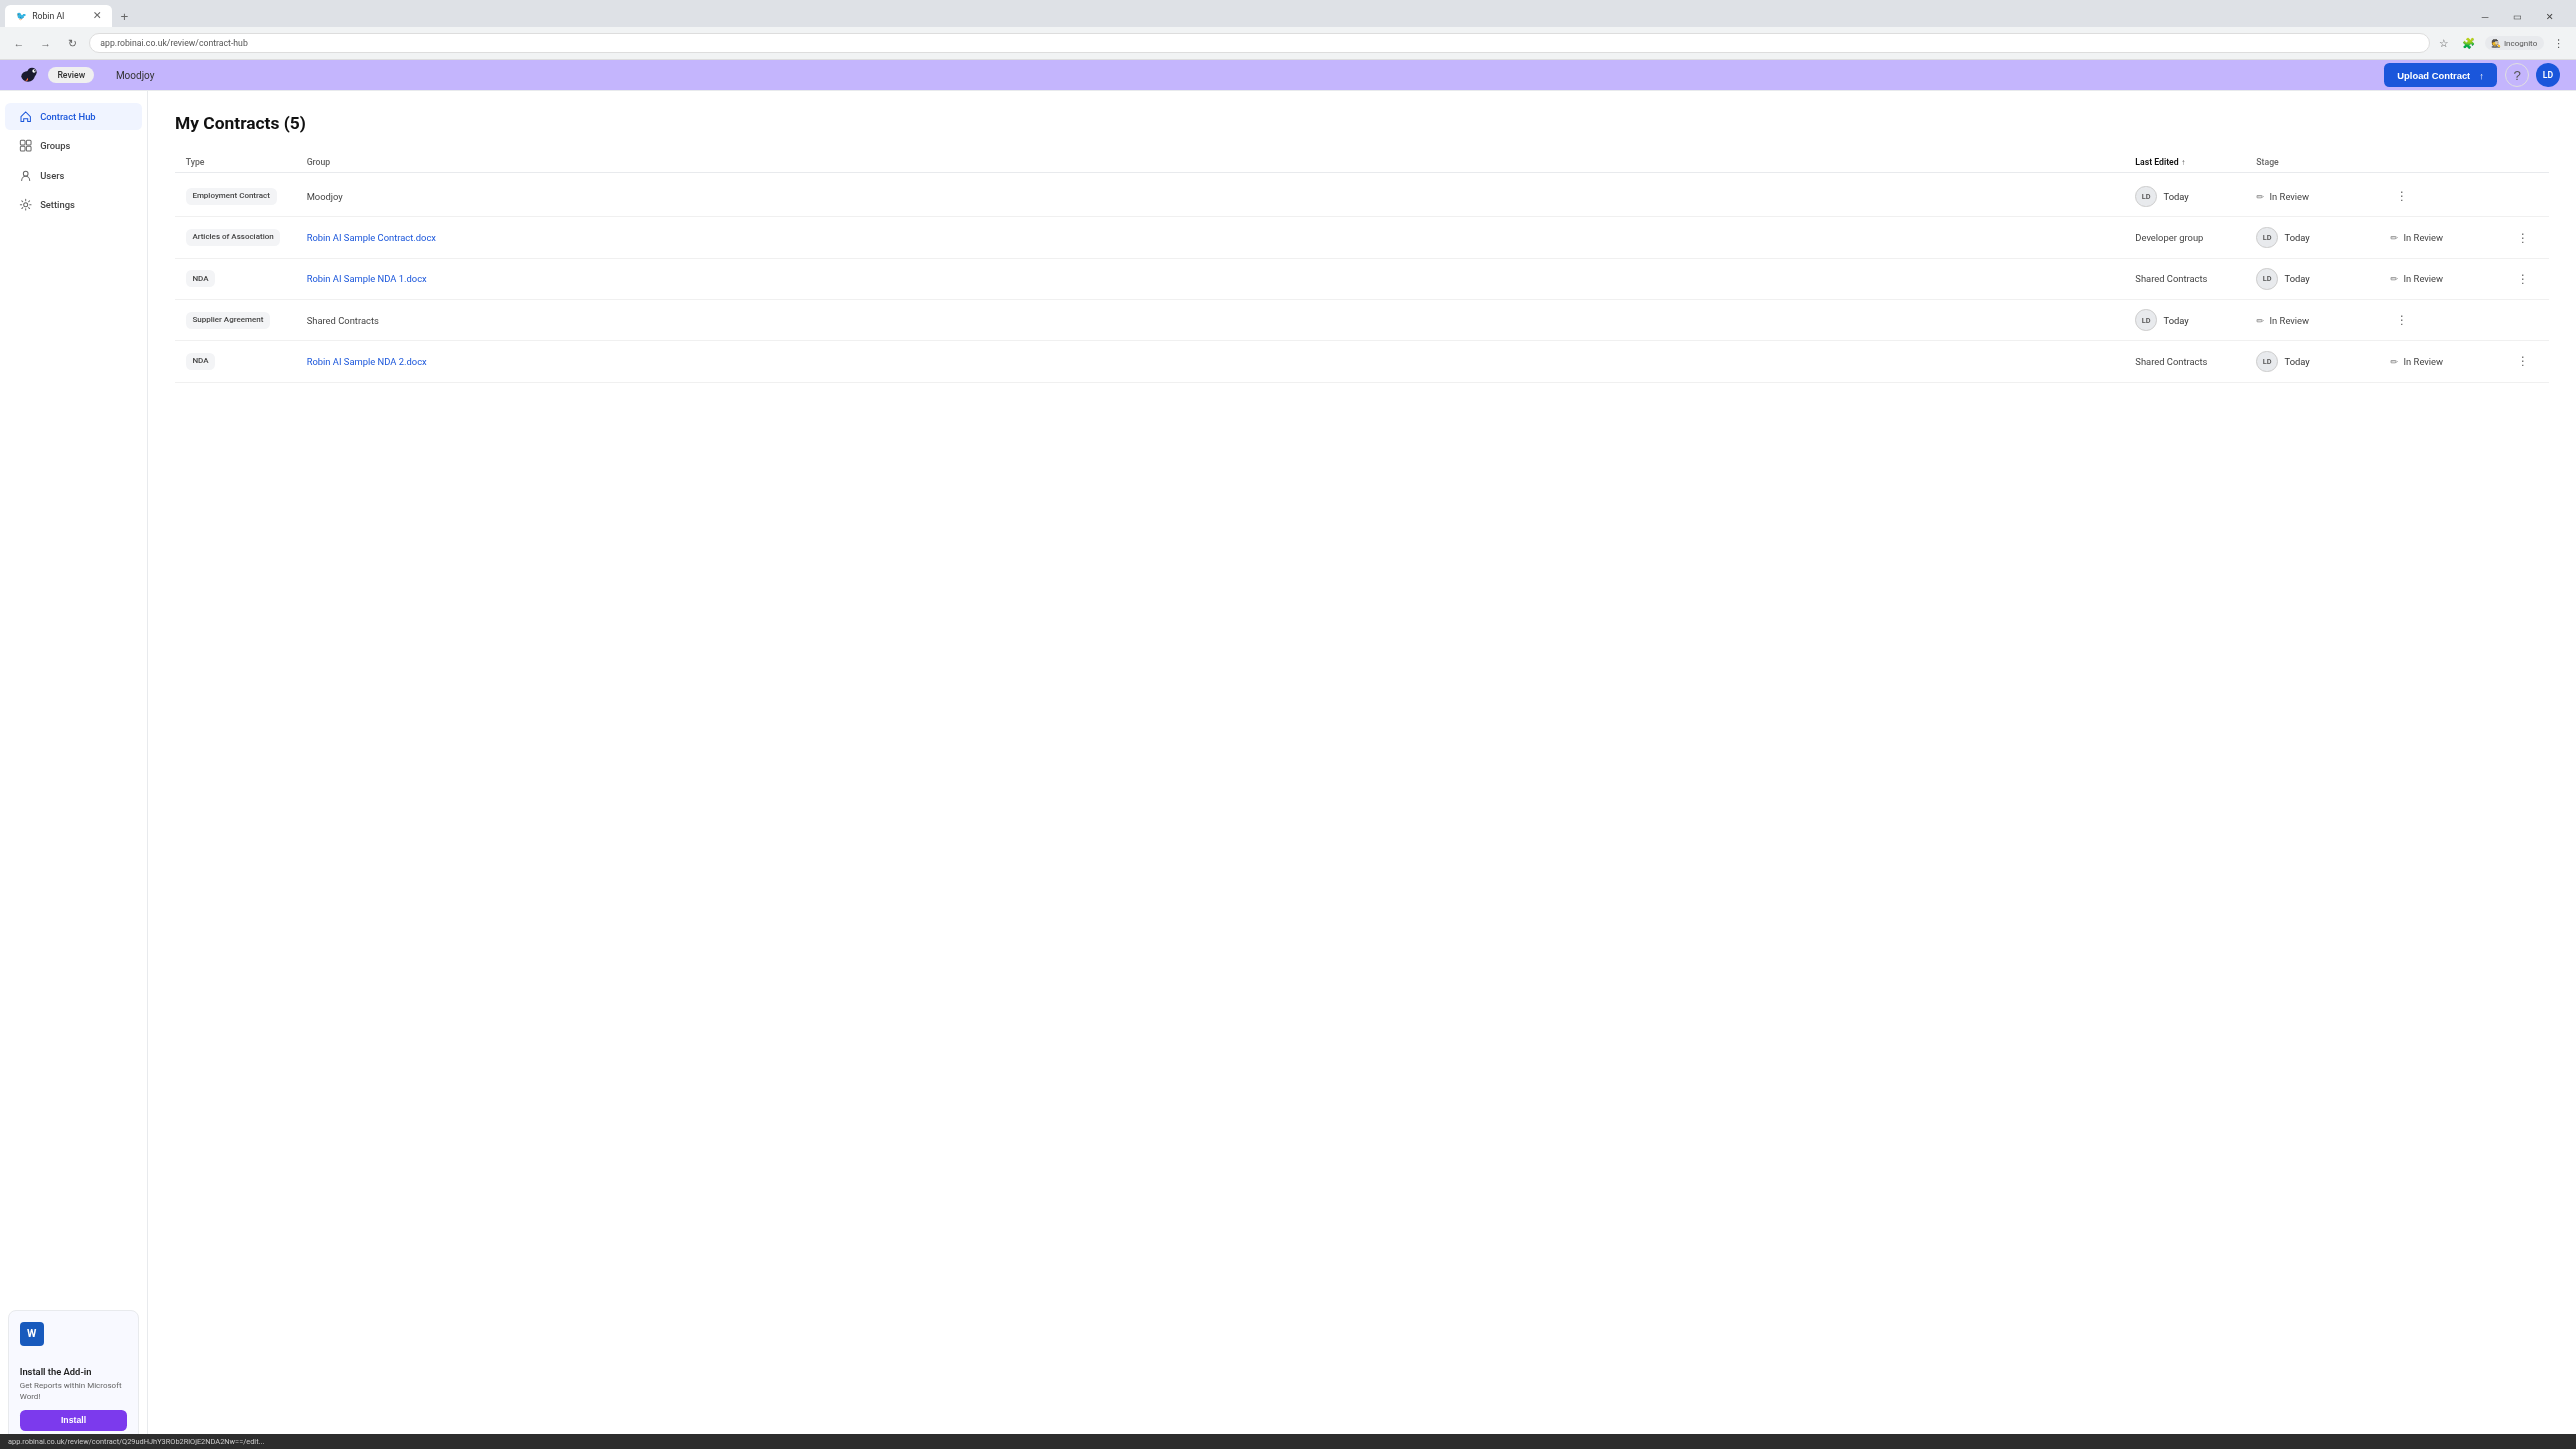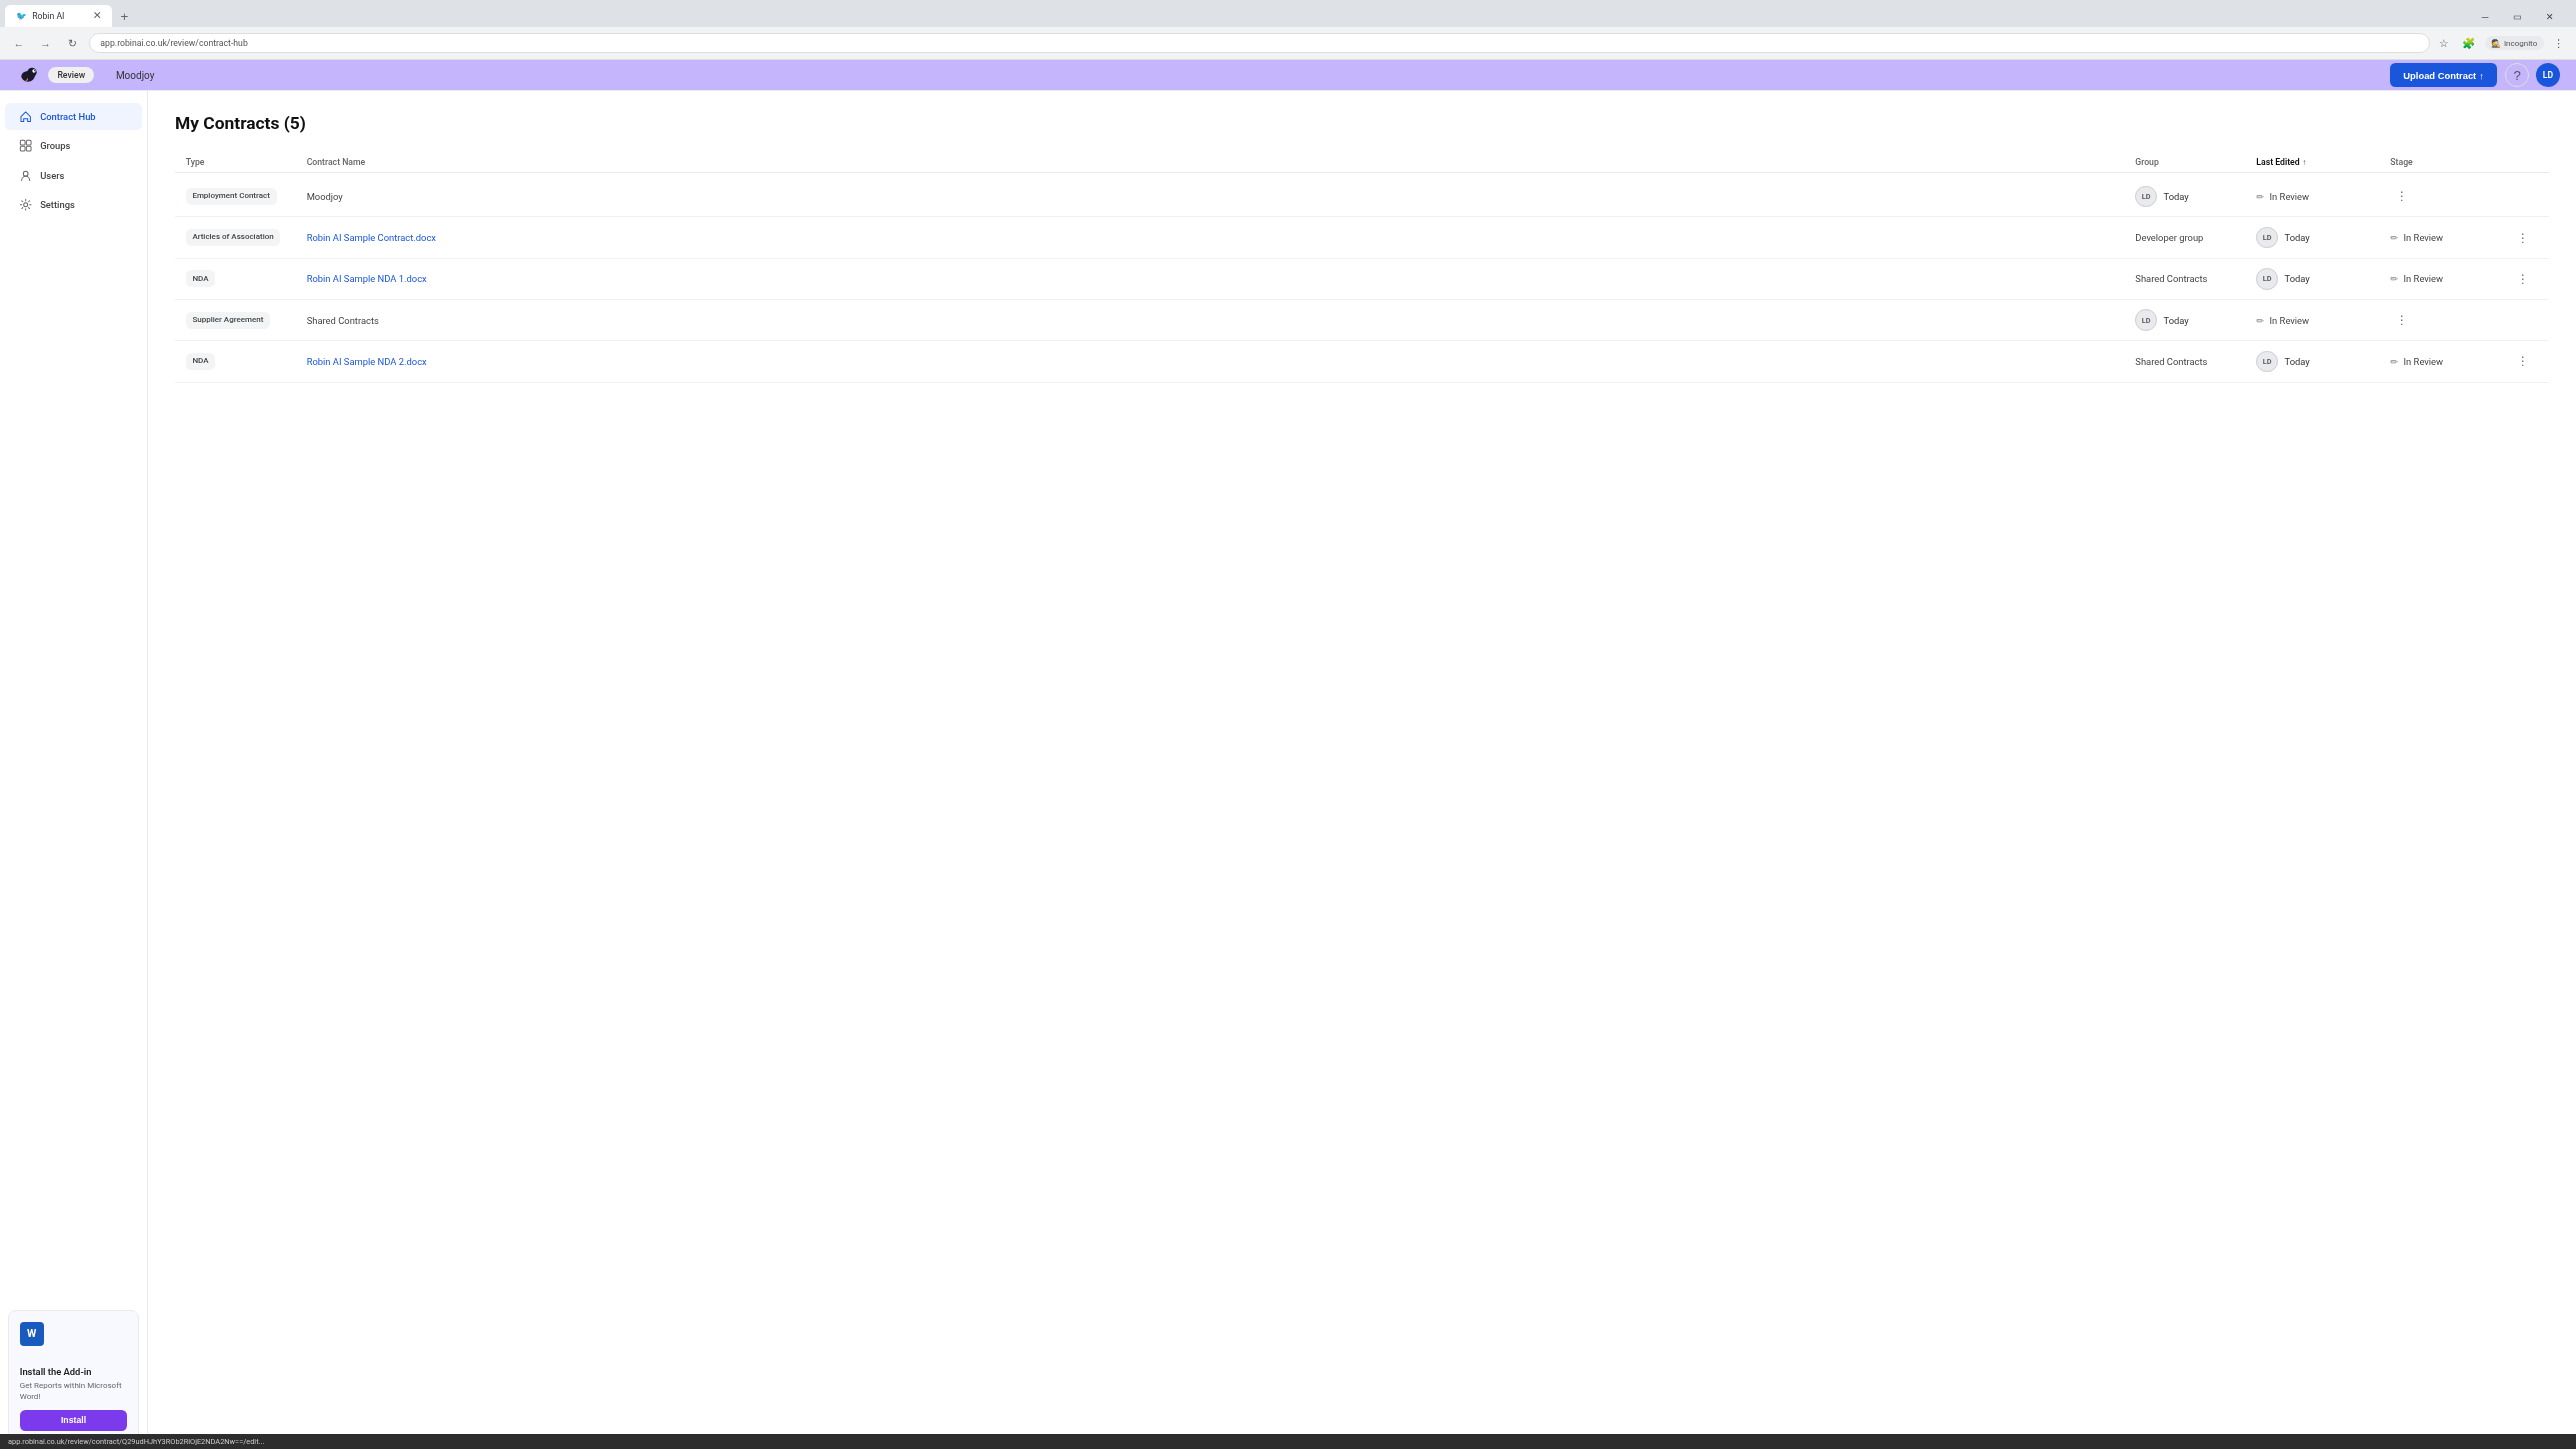--- a/index.html
+++ b/index.html
@@ -21,21 +21,21 @@
     .nav-icon-btn { background: none; border: none; cursor: pointer; color: #555; padding: 4px; font-size: 10.7px; }
     .incognito-badge { display: flex; align-items: center; gap: 2.7px; font-size: 8px; color: #555; background: #e8eaed; padding: 2.7px 6.7px; border-radius: 8px; }
 
     
     .app-header { display: flex; align-items: center; padding: 0 16px; height: 31px; border-bottom: 0.7px solid #e8eaed; background: #c4b5fd; }
     .app-logo { display: flex; align-items: center; gap: 8px; }
     .logo-bird { width: 24px; height: 24px; }
     .review-badge { background: #f0f0f0; border-radius: 10.7px; padding: 2.7px 9.4px; font-size: 8.7px; color: #333; font-weight: 500; }
     .company-name { margin-left: 13.4px; font-size: 10px; color: #333; font-weight: 400; }
     .header-spacer { flex: 1; }
-    .upload-btn { background: #1a56db; color: #fff; border: none; border-radius: 5.4px; padding: 6.7px 13.4px; font-size: 9.4px; font-weight: 600; cursor: pointer; display: flex; align-items: center; gap: 3px; }
+    .upload-btn { background: #1a56db; color: #fff; border: none; border-radius: 5.4px; padding: 6.7px 13.4px; font-size: 9.4px; font-weight: 600; cursor: pointer; display: flex; align-items: center; gap: 9px; }
     .user-avatar { background: #1a56db; color: #fff; border-radius: 50%; width: 24px; height: 24px; display: flex; align-items: center; justify-content: center; font-size: 8.7px; font-weight: 600; margin-left: 6.7px; cursor: pointer; }
 
     
     .app-layout { display: flex; height: calc(100vh - 87px); }
 
     
     .sidebar { width: 148px; background: #fff; border-right: 0.7px solid #e8eaed; display: flex; flex-direction: column; padding: 10.7px 0; }
     .sidebar-item { display: flex; align-items: center; gap: 8px; padding: 6.7px 13.4px; cursor: pointer; border-radius: 5.4px; margin: 1.3px 5.4px; color: #444; font-size: 9.4px; font-weight: 500; }
     .sidebar-item.active { background: #f0f4ff; color: #1a56db; }
     .sidebar-icon { width: 13.4px; height: 13.4px; display: flex; align-items: center; justify-content: center; }
@@ -181,21 +181,20 @@
       <div class="addon-desc">Get Reports within Microsoft Word!</div>
       <button class="install-btn">Install</button>
     </div>
   </div>
 
   <div class="main-content">
     <div class="page-title">My Contracts (5)</div>
 
     <div class="table-header">
       <div class="col-header">Type</div>
-      <div class="col-header">Contract Name</div>
       <div class="col-header">Group</div>
       <div class="col-header active">
         <span>Last Edited</span>
         <span class="sort-icon">↑</span>
       </div>
       <div class="col-header">Stage</div>
       <div class="col-header"></div>
     </div>
 
     <div id="contracts-list">

